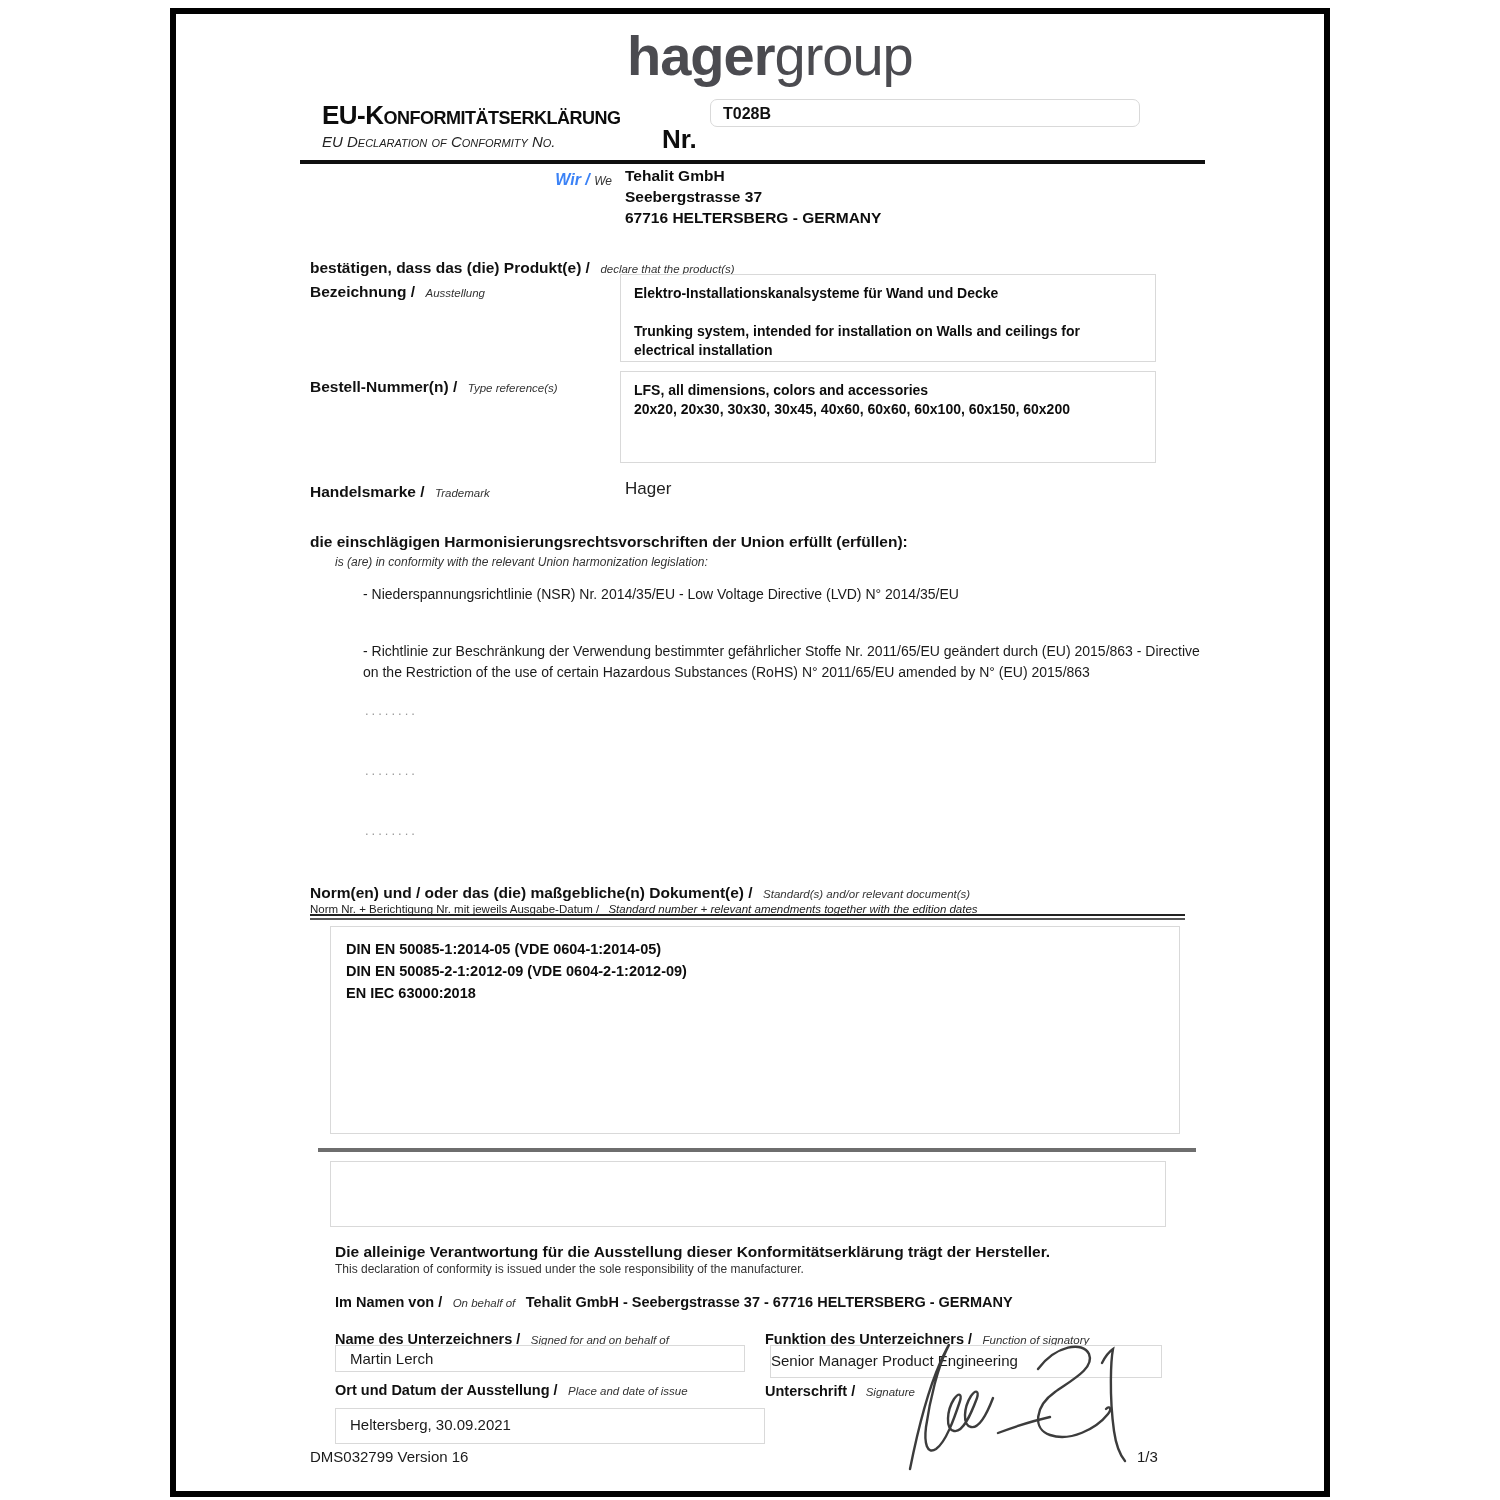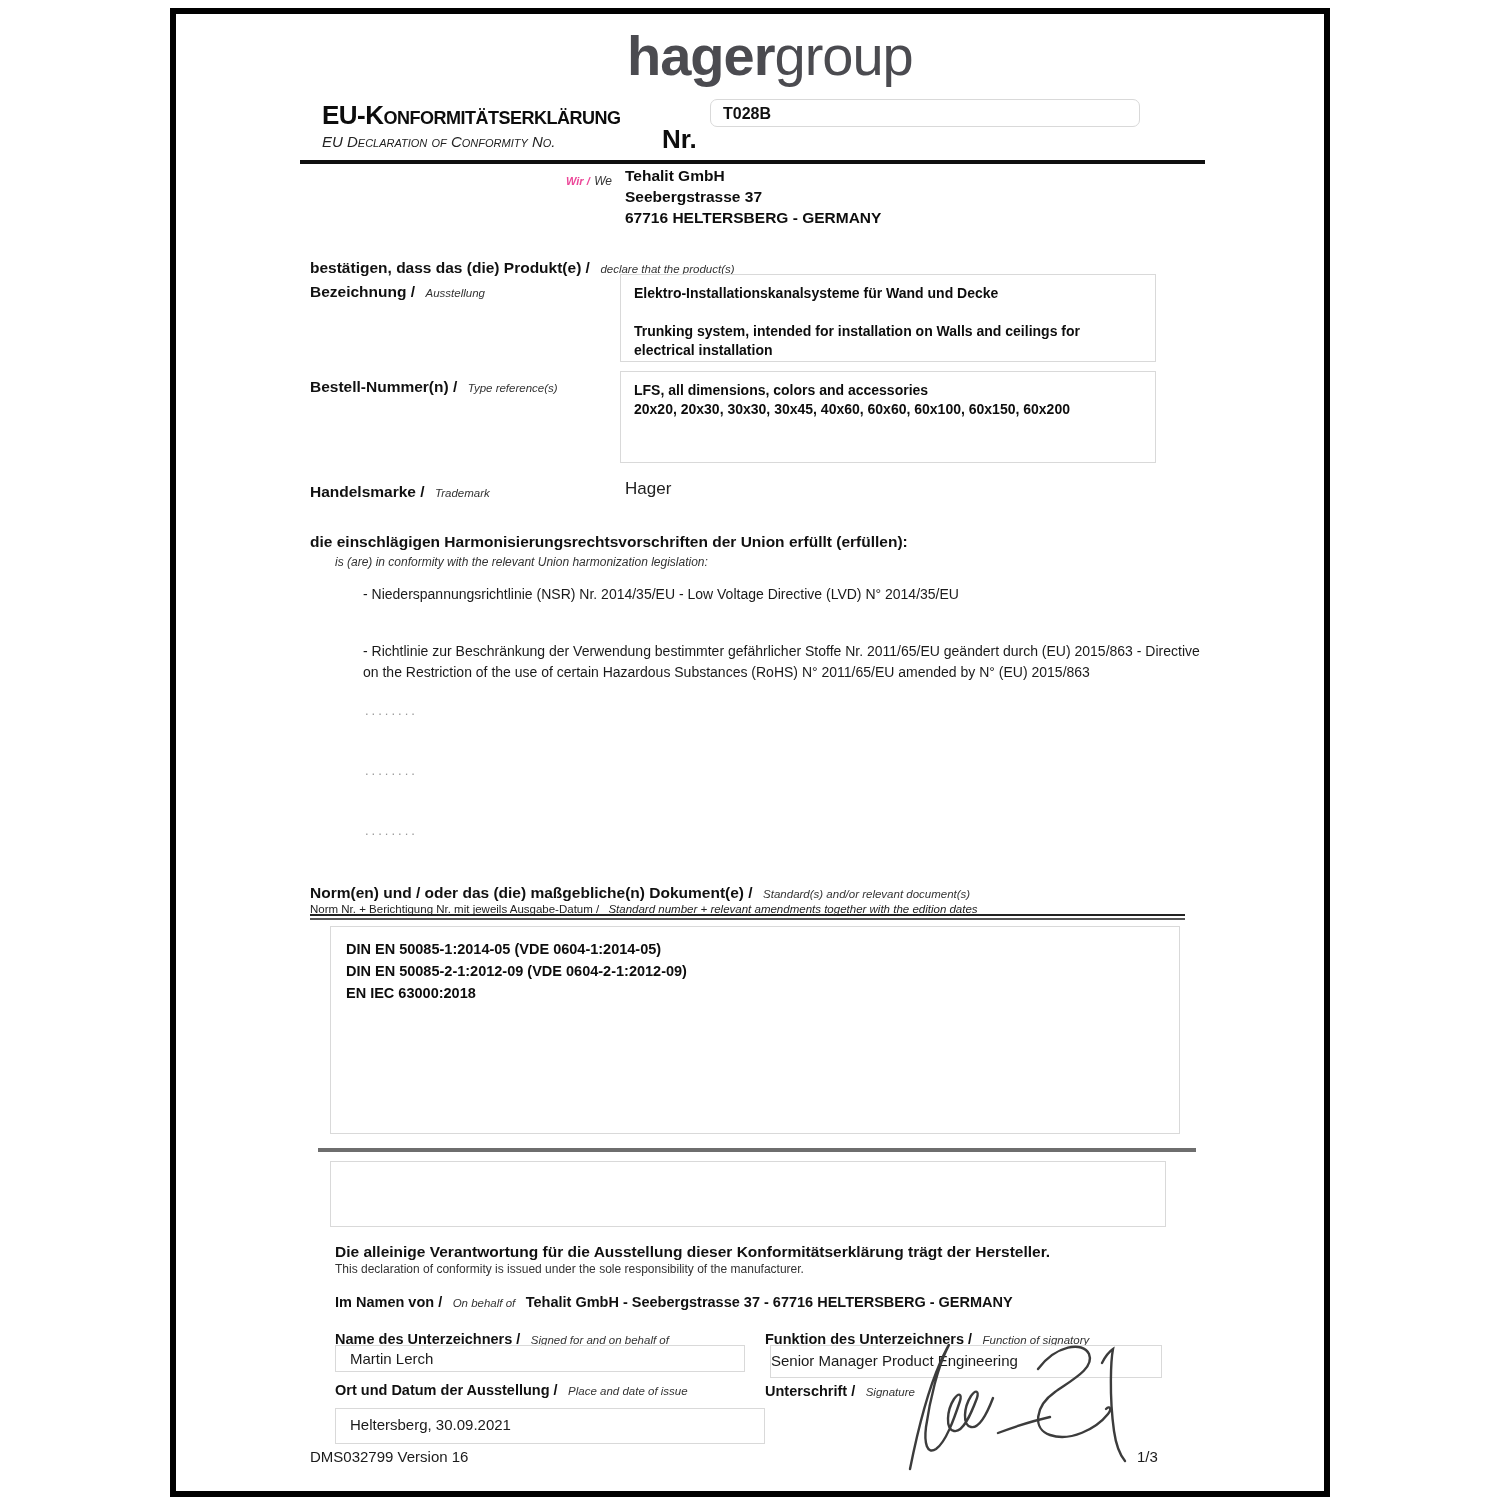--- a/index.html
+++ b/index.html
@@ -19,21 +19,21 @@
   .rule-double{border-top:2px solid #222;border-bottom:2px solid #555;height:2px;}
   .field{border:1px solid #d9d9d9;background:#fff;box-sizing:border-box;}
   .b{font-weight:bold;font-size:14.5px;color:#111;}
   .b155{font-weight:bold;font-size:15.5px;color:#111;}
   .i{font-style:italic;font-size:11.5px;color:#333;}
   .i12{font-style:italic;font-size:12px;color:#333;}
   .r14{font-size:14px;color:#1a1a1a;}
   .r15{font-size:15px;color:#1a1a1a;}
   .dots{color:#999;font-size:13px;letter-spacing:3px;}
   .addr{font-weight:bold;font-size:15.5px;line-height:21px;color:#0d0d0d;}
-  .wir{font-weight:bold;font-style:italic;font-size:11px;color:#ec4899;text-align:center;}
+  .wir{font-weight:bold;font-style:italic;font-size:16px;color:#3b82f6;text-align:center;}
   .fieldtext{font-weight:bold;font-size:14px;line-height:19px;color:#0d0d0d;}
   .norms{font-weight:bold;font-size:14.5px;line-height:22px;color:#0d0d0d;}
   .gap6{margin-left:6px;}
   .sig-svg path{fill:none;stroke:#3c3c3c;stroke-width:2.4;stroke-linecap:round;}
 </style>
 </head>
 <body>
 
 <div class="page">
   <div class="frame"></div>

